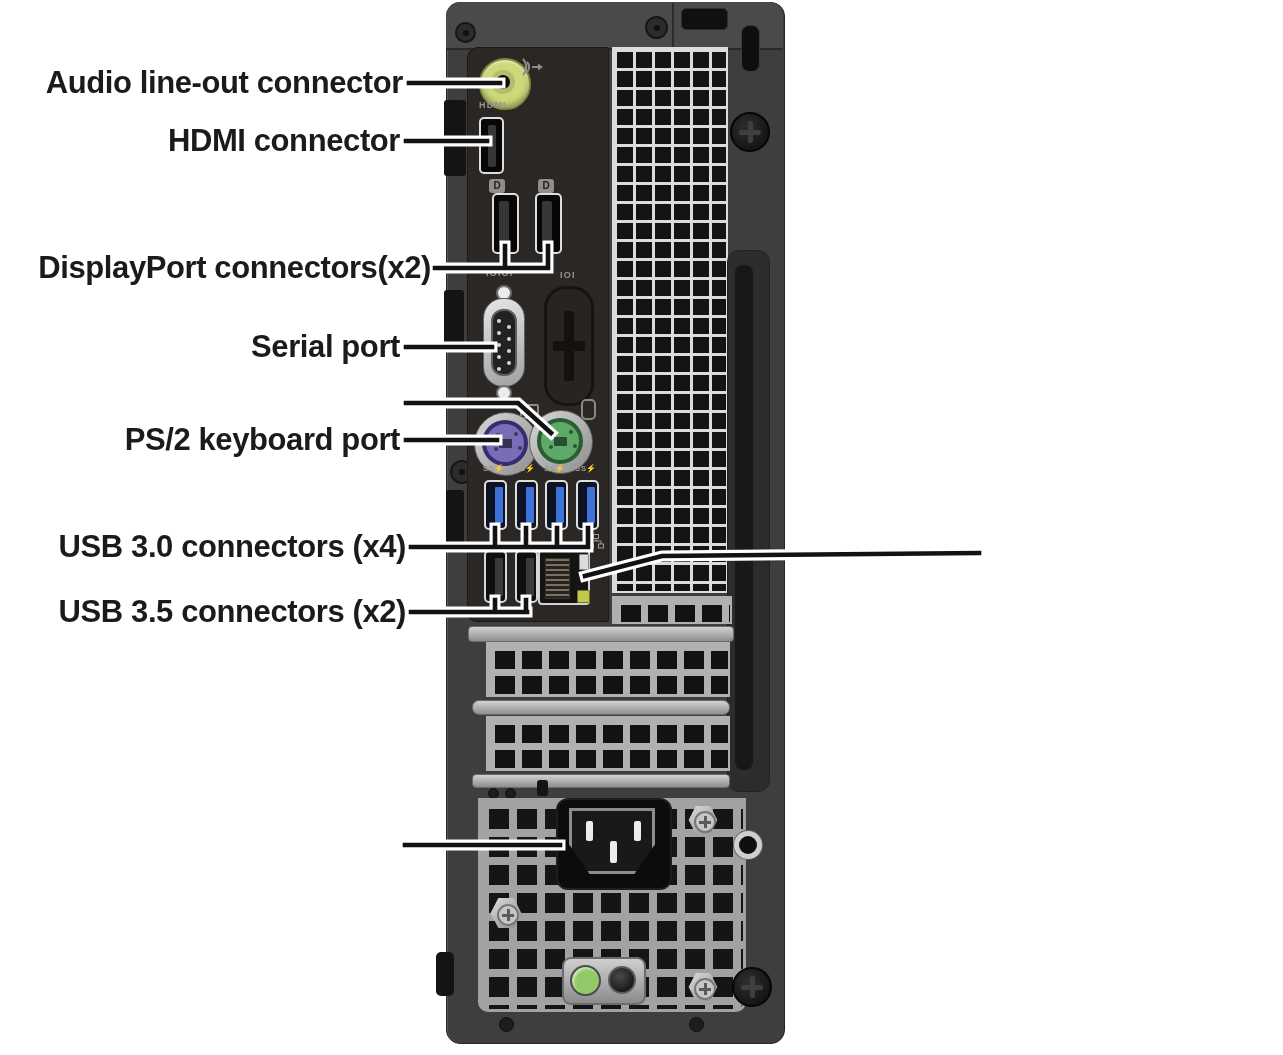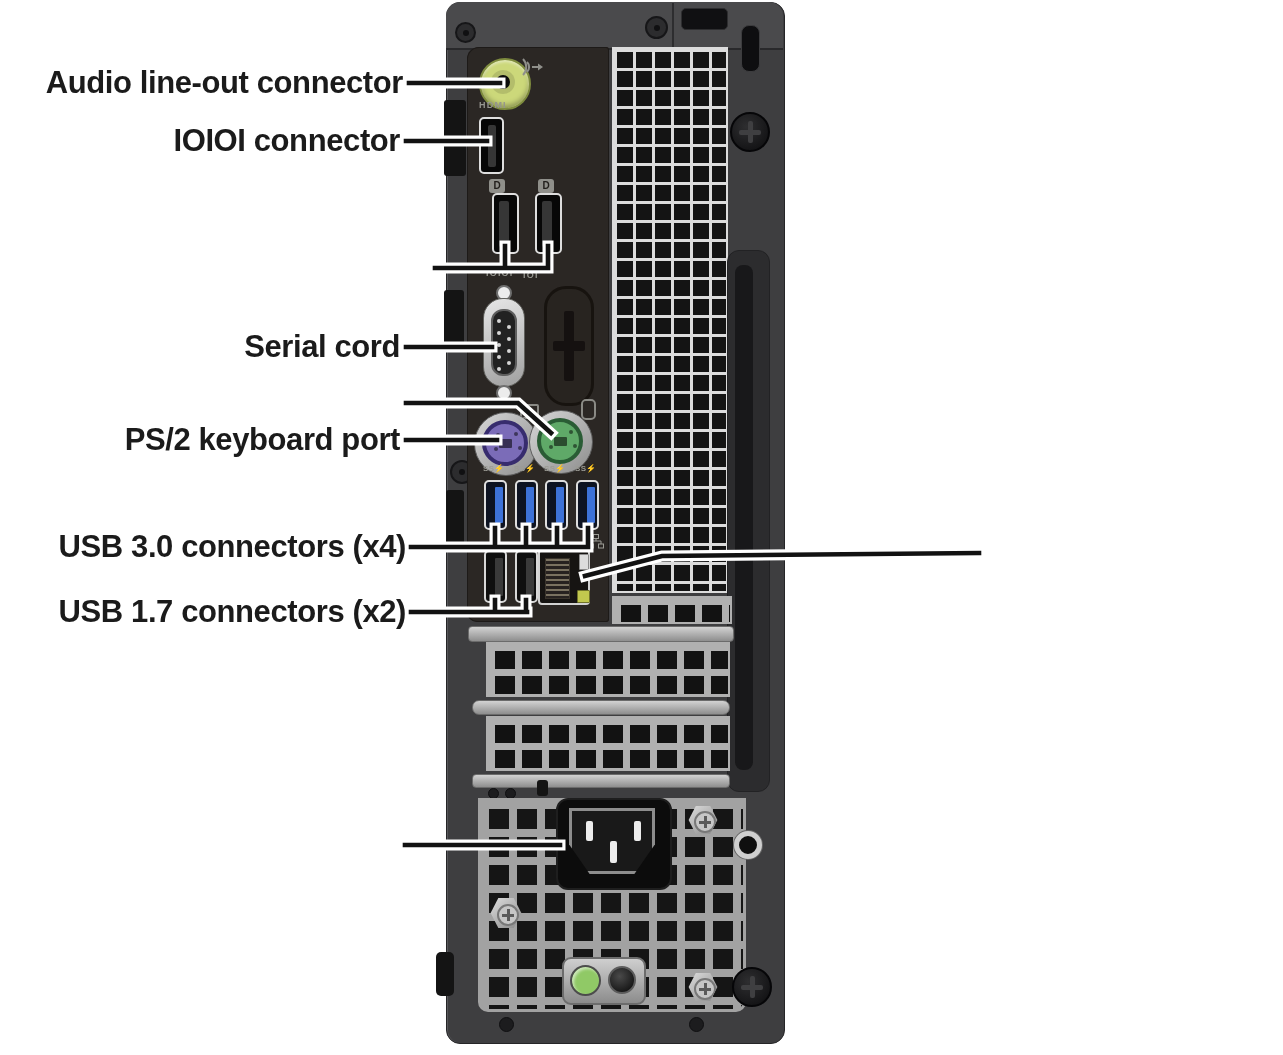--- a/index.html
+++ b/index.html
@@ -223,21 +223,21 @@
   </div>
 
   <div class="tinytxt" style="left:486px;top:268px;">IOIOI</div>
   <div class="abs serial">
     <div class="screw-post" style="left:13px;top:0;"></div>
     <div class="body"></div>
     <div class="inner"></div>
     <div class="pins"></div>
     <div class="screw-post" style="left:13px;top:100px;"></div>
   </div>
-  <div class="tinytxt" style="left:523px;top:270px;">IOI</div>
+  <div class="tinytxt" style="left:560px;top:270px;">IOI</div>
   <div class="abs blank-punch"></div>
 
   <div class="mini-icon" style="left:520px;top:404px;width:15px;height:11px;border-radius:2px;"></div>
   <div class="mini-icon" style="left:581px;top:399px;width:11px;height:17px;border-radius:5px;"></div>
   <div class="ps2" style="left:474px;top:412px;">
     <div class="col kb-inner" style="background-color: rgb(123, 108, 184);"></div>
   </div>
   <div class="ps2" style="left:529px;top:410px;">
     <div class="col ms-inner" style="background-color: rgb(95, 169, 104);"></div>
   </div>
@@ -315,19 +315,20 @@
       <path class="casing" d="M979 553 L662 556 L585 576"></path>
         <path class="core" d="M979 553 L662 556 L585 576"></path>
     </g>
     <g>
       <path class="casing" d="M405 845 H560"></path>
         <path class="core" d="M405 845 H560"></path>
     </g>
   </svg>
 
   <div class="lbl r" style="right:880px;top:65px;">Audio line-out connector</div>
-  <div class="lbl r" style="right:883px;top:123px;">IOIOI connector</div>
-  <div class="lbl r" style="right:883px;top:329px;">Serial cord</div>
+  <div class="lbl r" style="right:883px;top:123px;">HDMI connector</div>
+  <div class="lbl r" style="right:852px;top:250px;">DisplayPort connectors(x2)</div>
+  <div class="lbl r" style="right:883px;top:329px;">Serial port</div>
   <div class="lbl r" style="right:883px;top:422px;">PS/2 keyboard port</div>
   <div class="lbl r" style="right:877px;top:529px;">USB 3.0 connectors (x4)</div>
-  <div class="lbl r" style="right:877px;top:594px;">USB 1.7 connectors (x2)</div>
+  <div class="lbl r" style="right:877px;top:594px;">USB 3.5 connectors (x2)</div>
 
 </div>
 
 </body></html>

